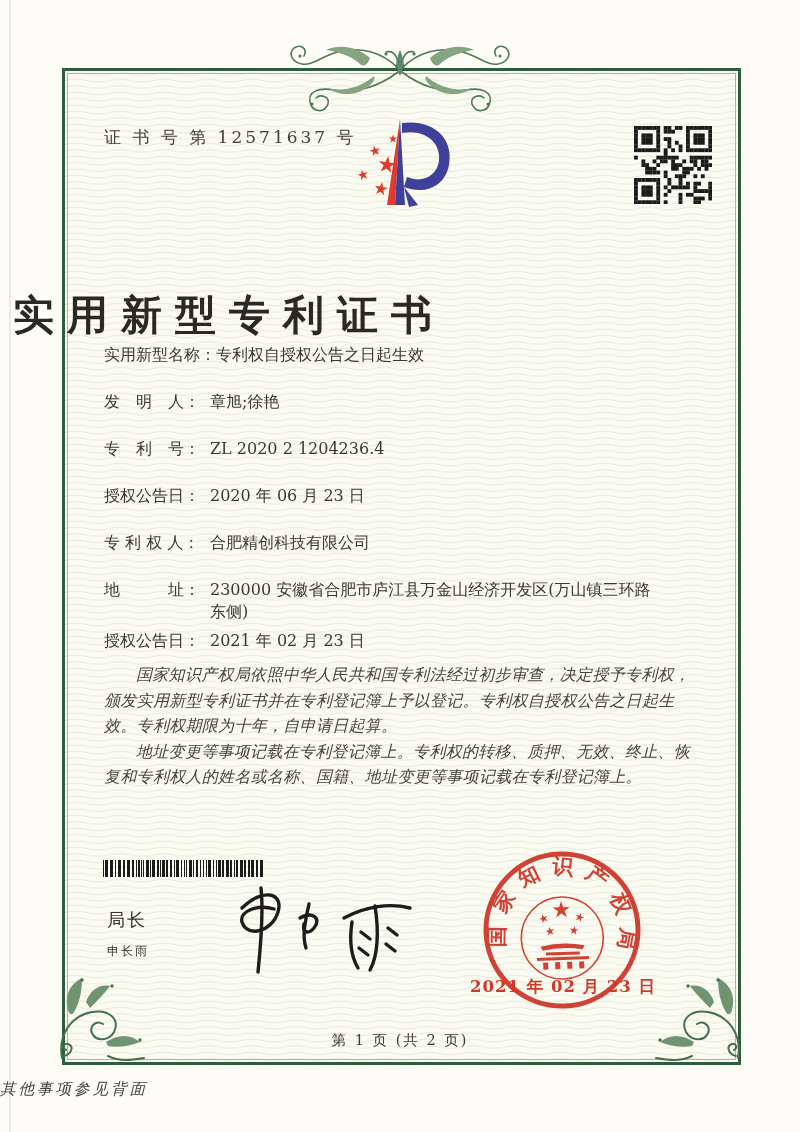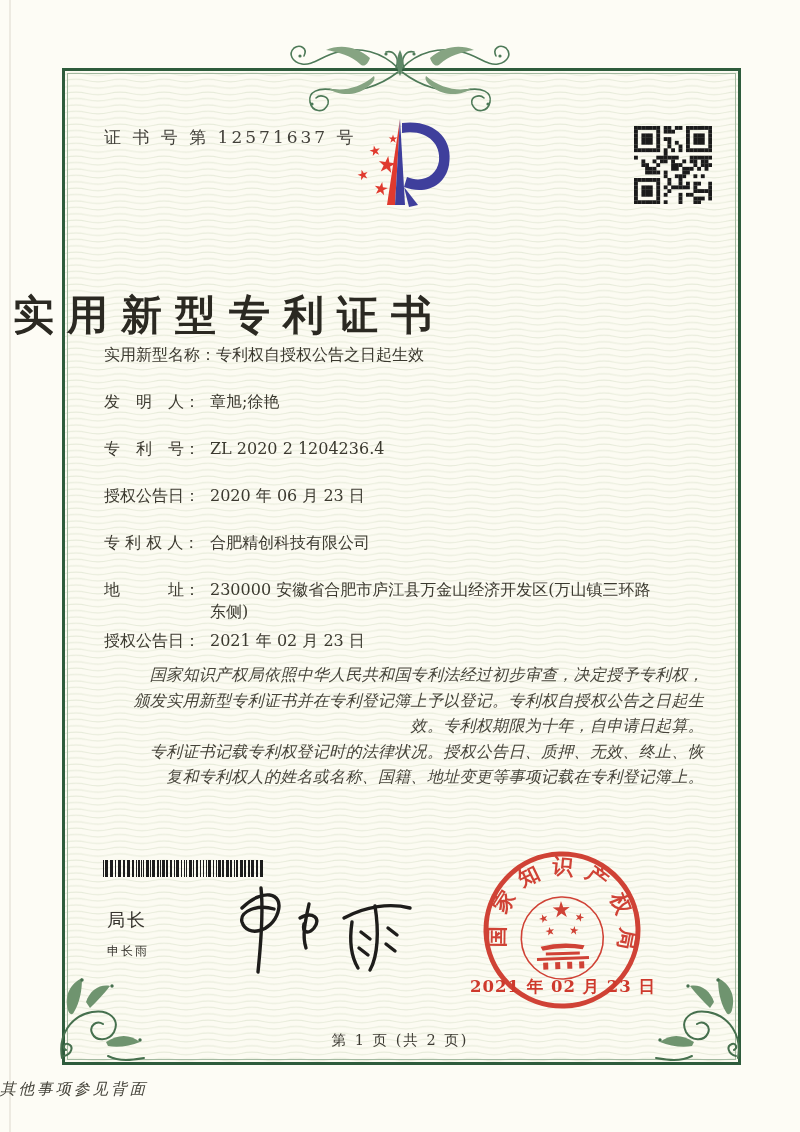--- a/index.html
+++ b/index.html
@@ -28,21 +28,21 @@
   .fields{position:absolute;left:104px;top:344px;width:606px;font-size:16px;color:#3b392f;}
   .frow{display:flex;align-items:flex-start;line-height:22px;margin-bottom:25px;}
   .frow .lbl{flex:none;min-width:106px;white-space:pre;}
   .frow .val{max-width:452px;}
   .frow.addr{margin-bottom:7px;}
   .frow.double .grp{display:flex;}
   .frow.double .grp2{margin-left:42px;}
   
   .body-text{position:absolute;left:104px;top:662px;width:600px;
     font-size:16px;line-height:25.5px;font-style:italic;letter-spacing:.3px;color:#46443a;}
-  .body-text p{margin:0;text-indent:2em;text-align:right;}
+  .body-text p{margin:0;text-indent:2em;}
   
   .barcode{position:absolute;left:103px;top:860px;width:200px;height:17px;display:flex;align-items:stretch;}
   .barcode span{background:#1c1c1c;height:100%;}
   .signer-title{position:absolute;left:107px;top:908px;font-size:18px;letter-spacing:2px;color:#34322c;}
   .signer-name{position:absolute;left:107px;top:943px;font-size:12px;letter-spacing:2px;color:#34322c;}
   .signature{position:absolute;left:212px;top:876px;width:218px;height:110px;}
   .seal{position:absolute;left:478px;top:846px;width:168px;height:168px;opacity:.95;}
   .seal-date{position:absolute;left:470px;top:976px;width:184px;text-align:center;
     font-size:16.5px;font-weight:600;color:#ce392c;letter-spacing:1px;white-space:pre;}
   .page-num{position:absolute;left:0;right:0;top:1031px;text-align:center;font-size:14.5px;letter-spacing:2px;color:#3c3a32;}
@@ -377,21 +377,21 @@
   <div class="frow double">
     <span class="grp">
       <span class="lbl">授权公告日：</span>
       <span class="val">2021 年 02 月 23 日</span>
     </span>
   </div>
 </div>
 
 <div class="body-text">
   <p>国家知识产权局依照中华人民共和国专利法经过初步审查，决定授予专利权，颁发实用新型专利证书并在专利登记簿上予以登记。专利权自授权公告之日起生效。专利权期限为十年，自申请日起算。</p>
-  <p>专利证书记载专利权登记时的法律状况。授权公告日、质押、无效、终止、恢复和专利权人的姓名或名称、国籍、地址变更等事项记载在专利登记簿上。</p>
+  <p>地址变更等事项记载在专利登记簿上。专利权的转移、质押、无效、终止、恢复和专利权人的姓名或名称、国籍、地址变更等事项记载在专利登记簿上。</p>
 </div>
 
 <div class="barcode" id="barcode">
     <span style="width: 1px; margin-right: 1px;"></span>
     <span style="width: 3px; margin-right: 2px;"></span>
     <span style="width: 3px; margin-right: 2px;"></span>
     <span style="width: 1px; margin-right: 2px;"></span>
     <span style="width: 3px; margin-right: 2px;"></span>
     <span style="width: 2px; margin-right: 2px;"></span>
     <span style="width: 3px; margin-right: 2px;"></span>

